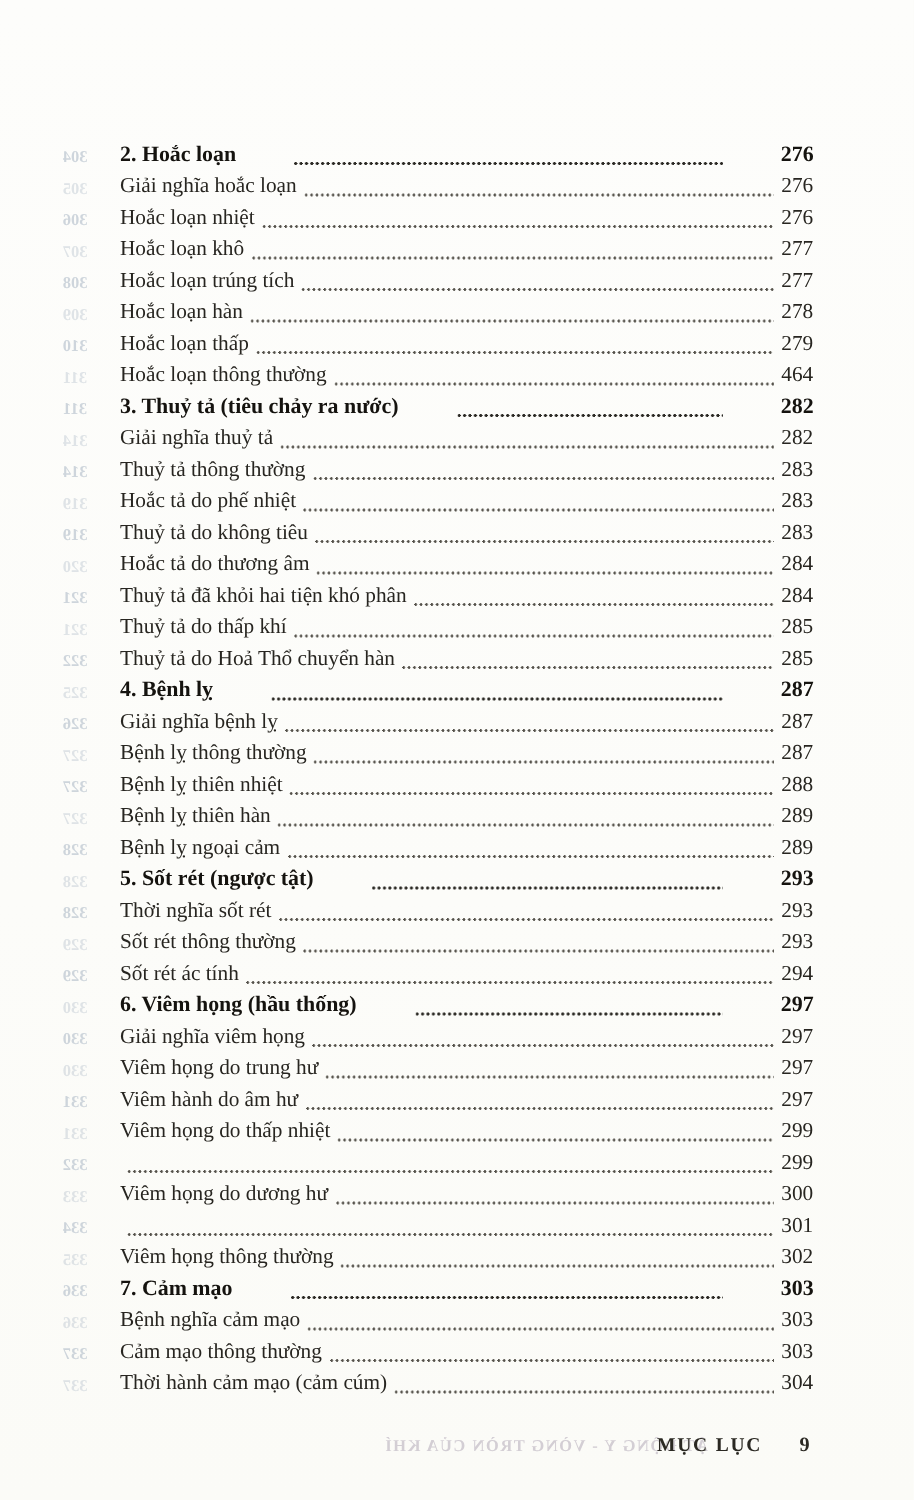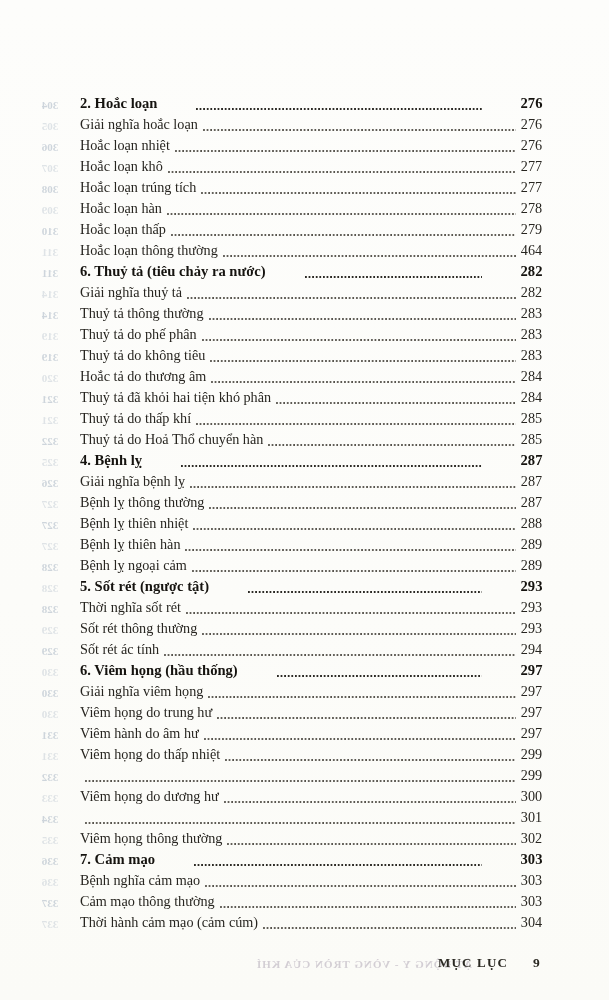--- a/index.html
+++ b/index.html
@@ -154,36 +154,36 @@
     <span class="label">Hoắc loạn thấp</span>
     <span class="dots"></span>
     <span class="num">279</span>
   </div>
       <div class="row">
     <span class="label">Hoắc loạn thông thường</span>
     <span class="dots"></span>
     <span class="num">464</span>
   </div>
       <div class="row section">
-    <span class="label">6. Thuỷ tả (tiêu chảy ra nước)</span>
+    <span class="label">3. Thuỷ tả (tiêu chảy ra nước)</span>
     <span class="dots"></span>
     <span class="num">282</span>
   </div>
       <div class="row">
     <span class="label">Giải nghĩa thuỷ tả</span>
     <span class="dots"></span>
     <span class="num">282</span>
   </div>
       <div class="row">
     <span class="label">Thuỷ tả thông thường</span>
     <span class="dots"></span>
     <span class="num">283</span>
   </div>
       <div class="row">
-    <span class="label">Thuỷ tả do phế phân</span>
+    <span class="label">Hoắc tả do phế nhiệt</span>
     <span class="dots"></span>
     <span class="num">283</span>
   </div>
       <div class="row">
     <span class="label">Thuỷ tả do không tiêu</span>
     <span class="dots"></span>
     <span class="num">283</span>
   </div>
       <div class="row">
     <span class="label">Hoắc tả do thương âm</span>

